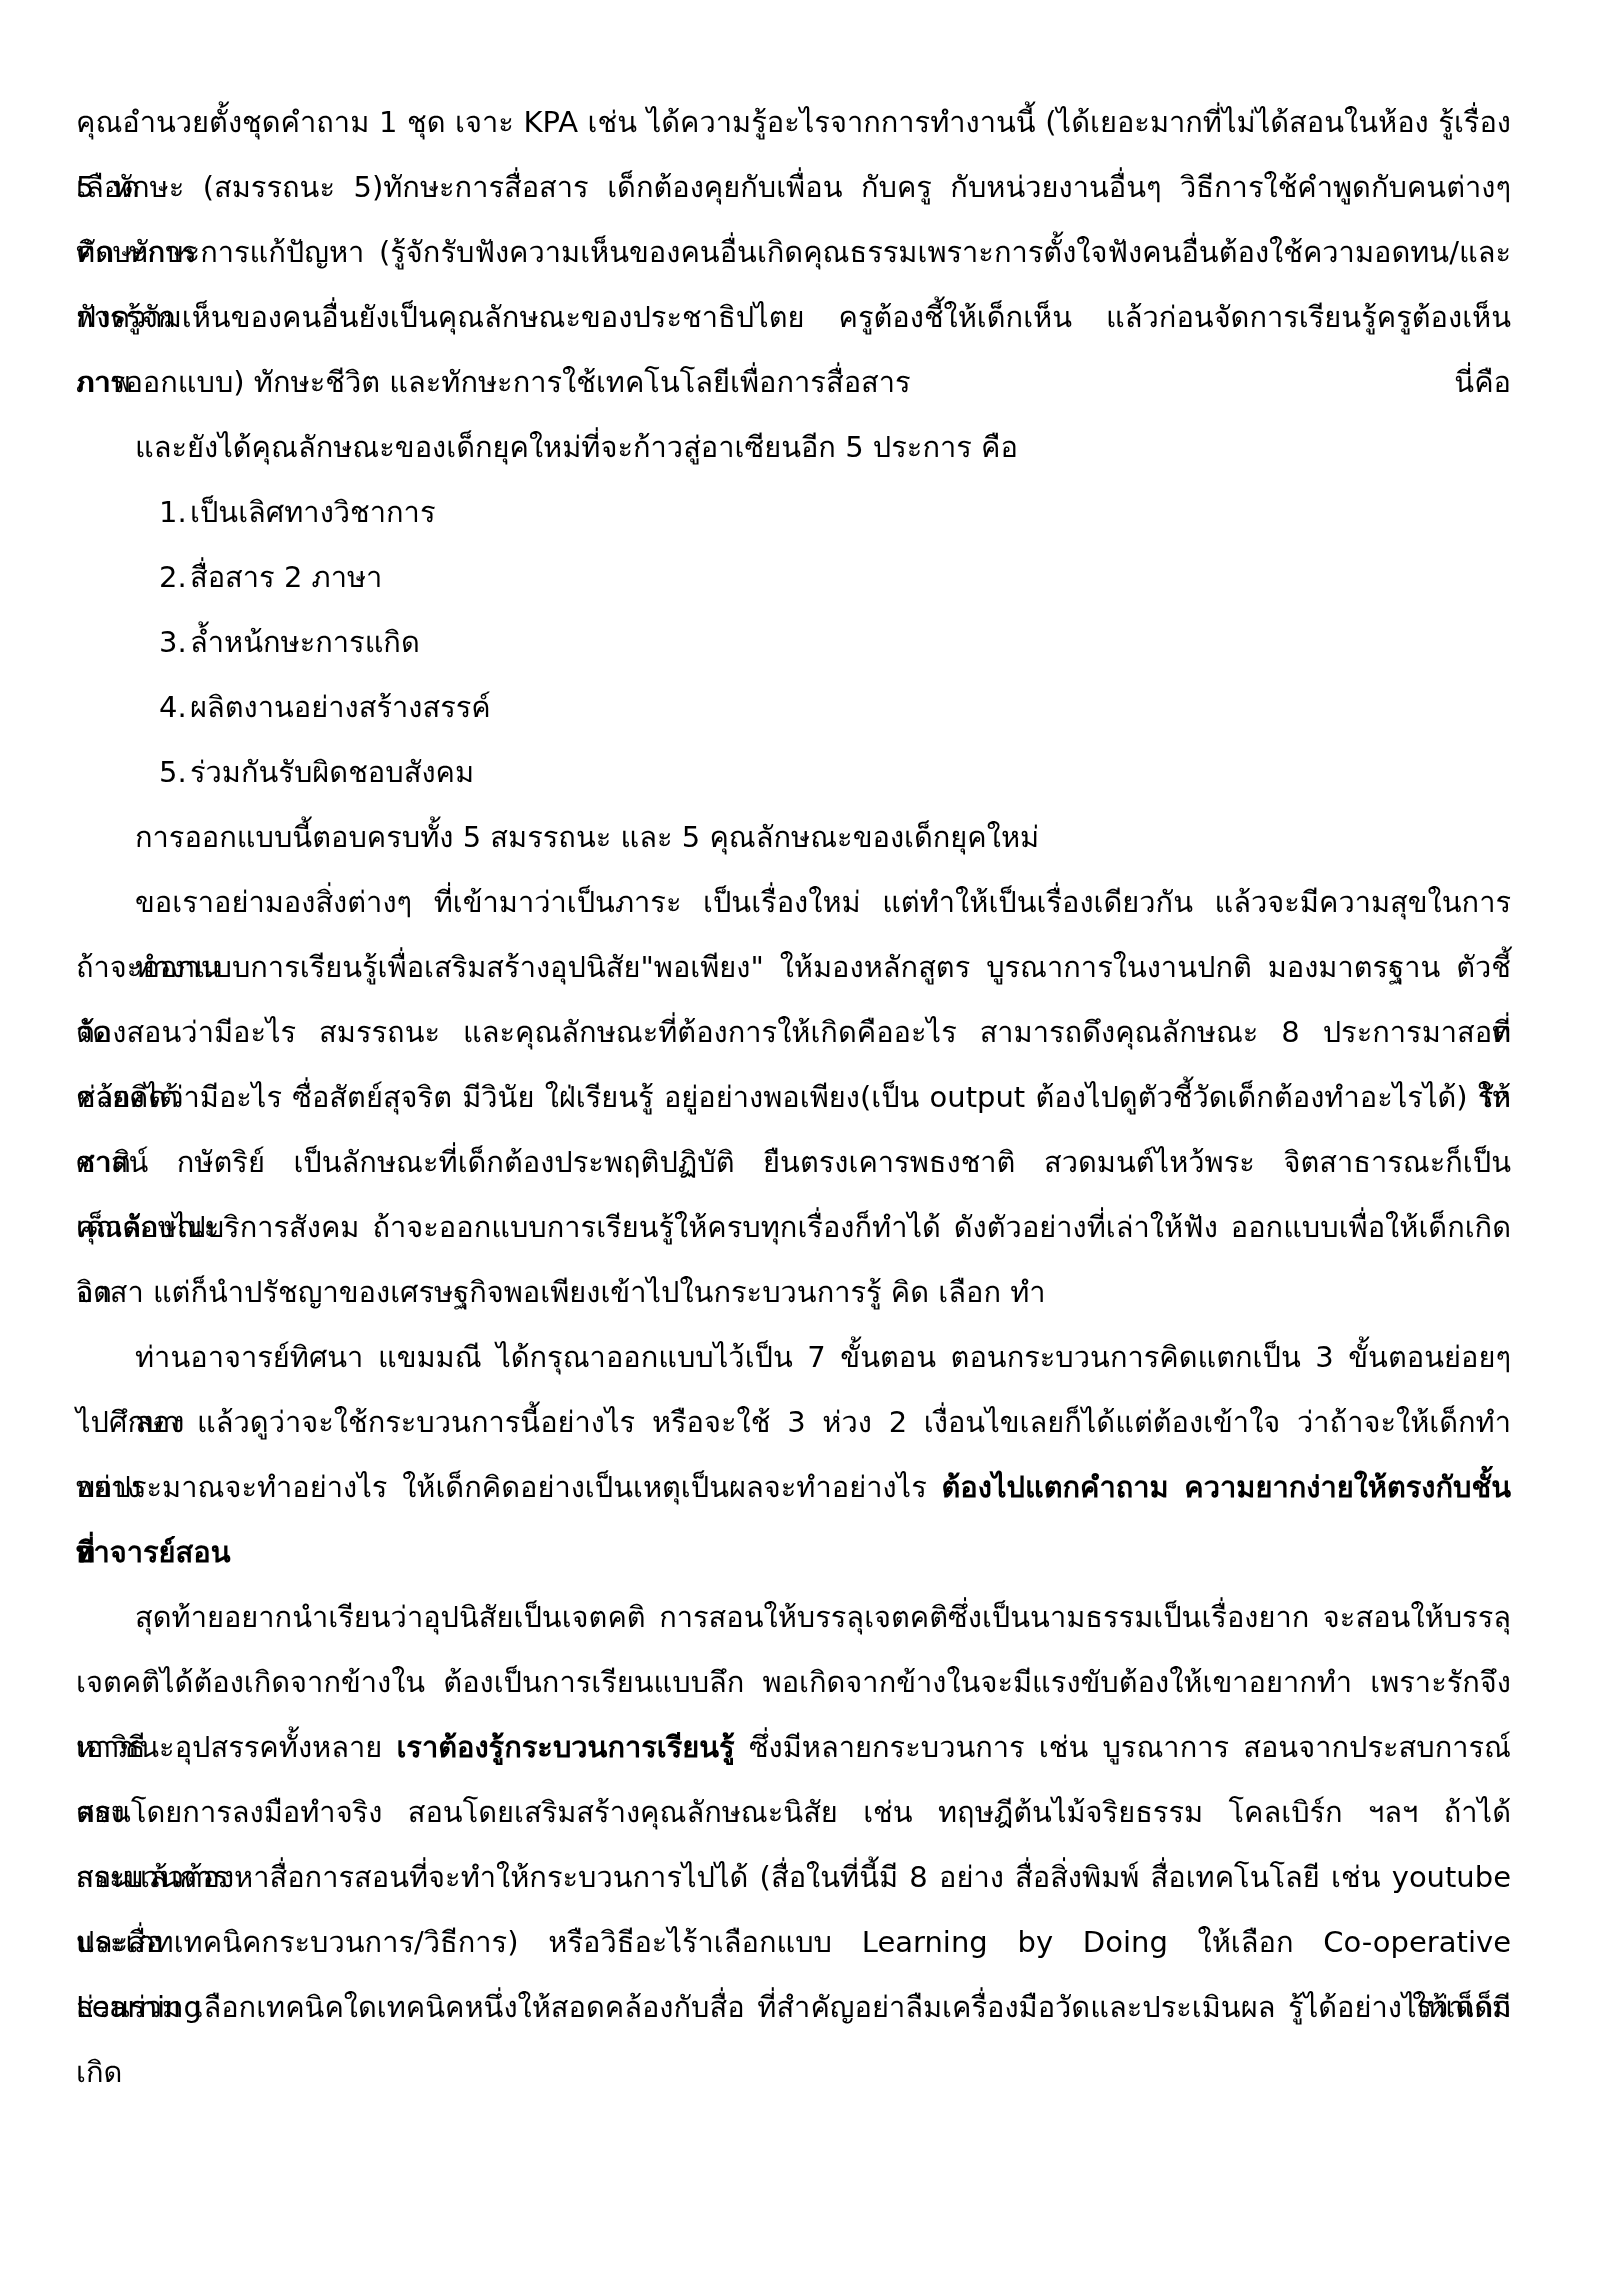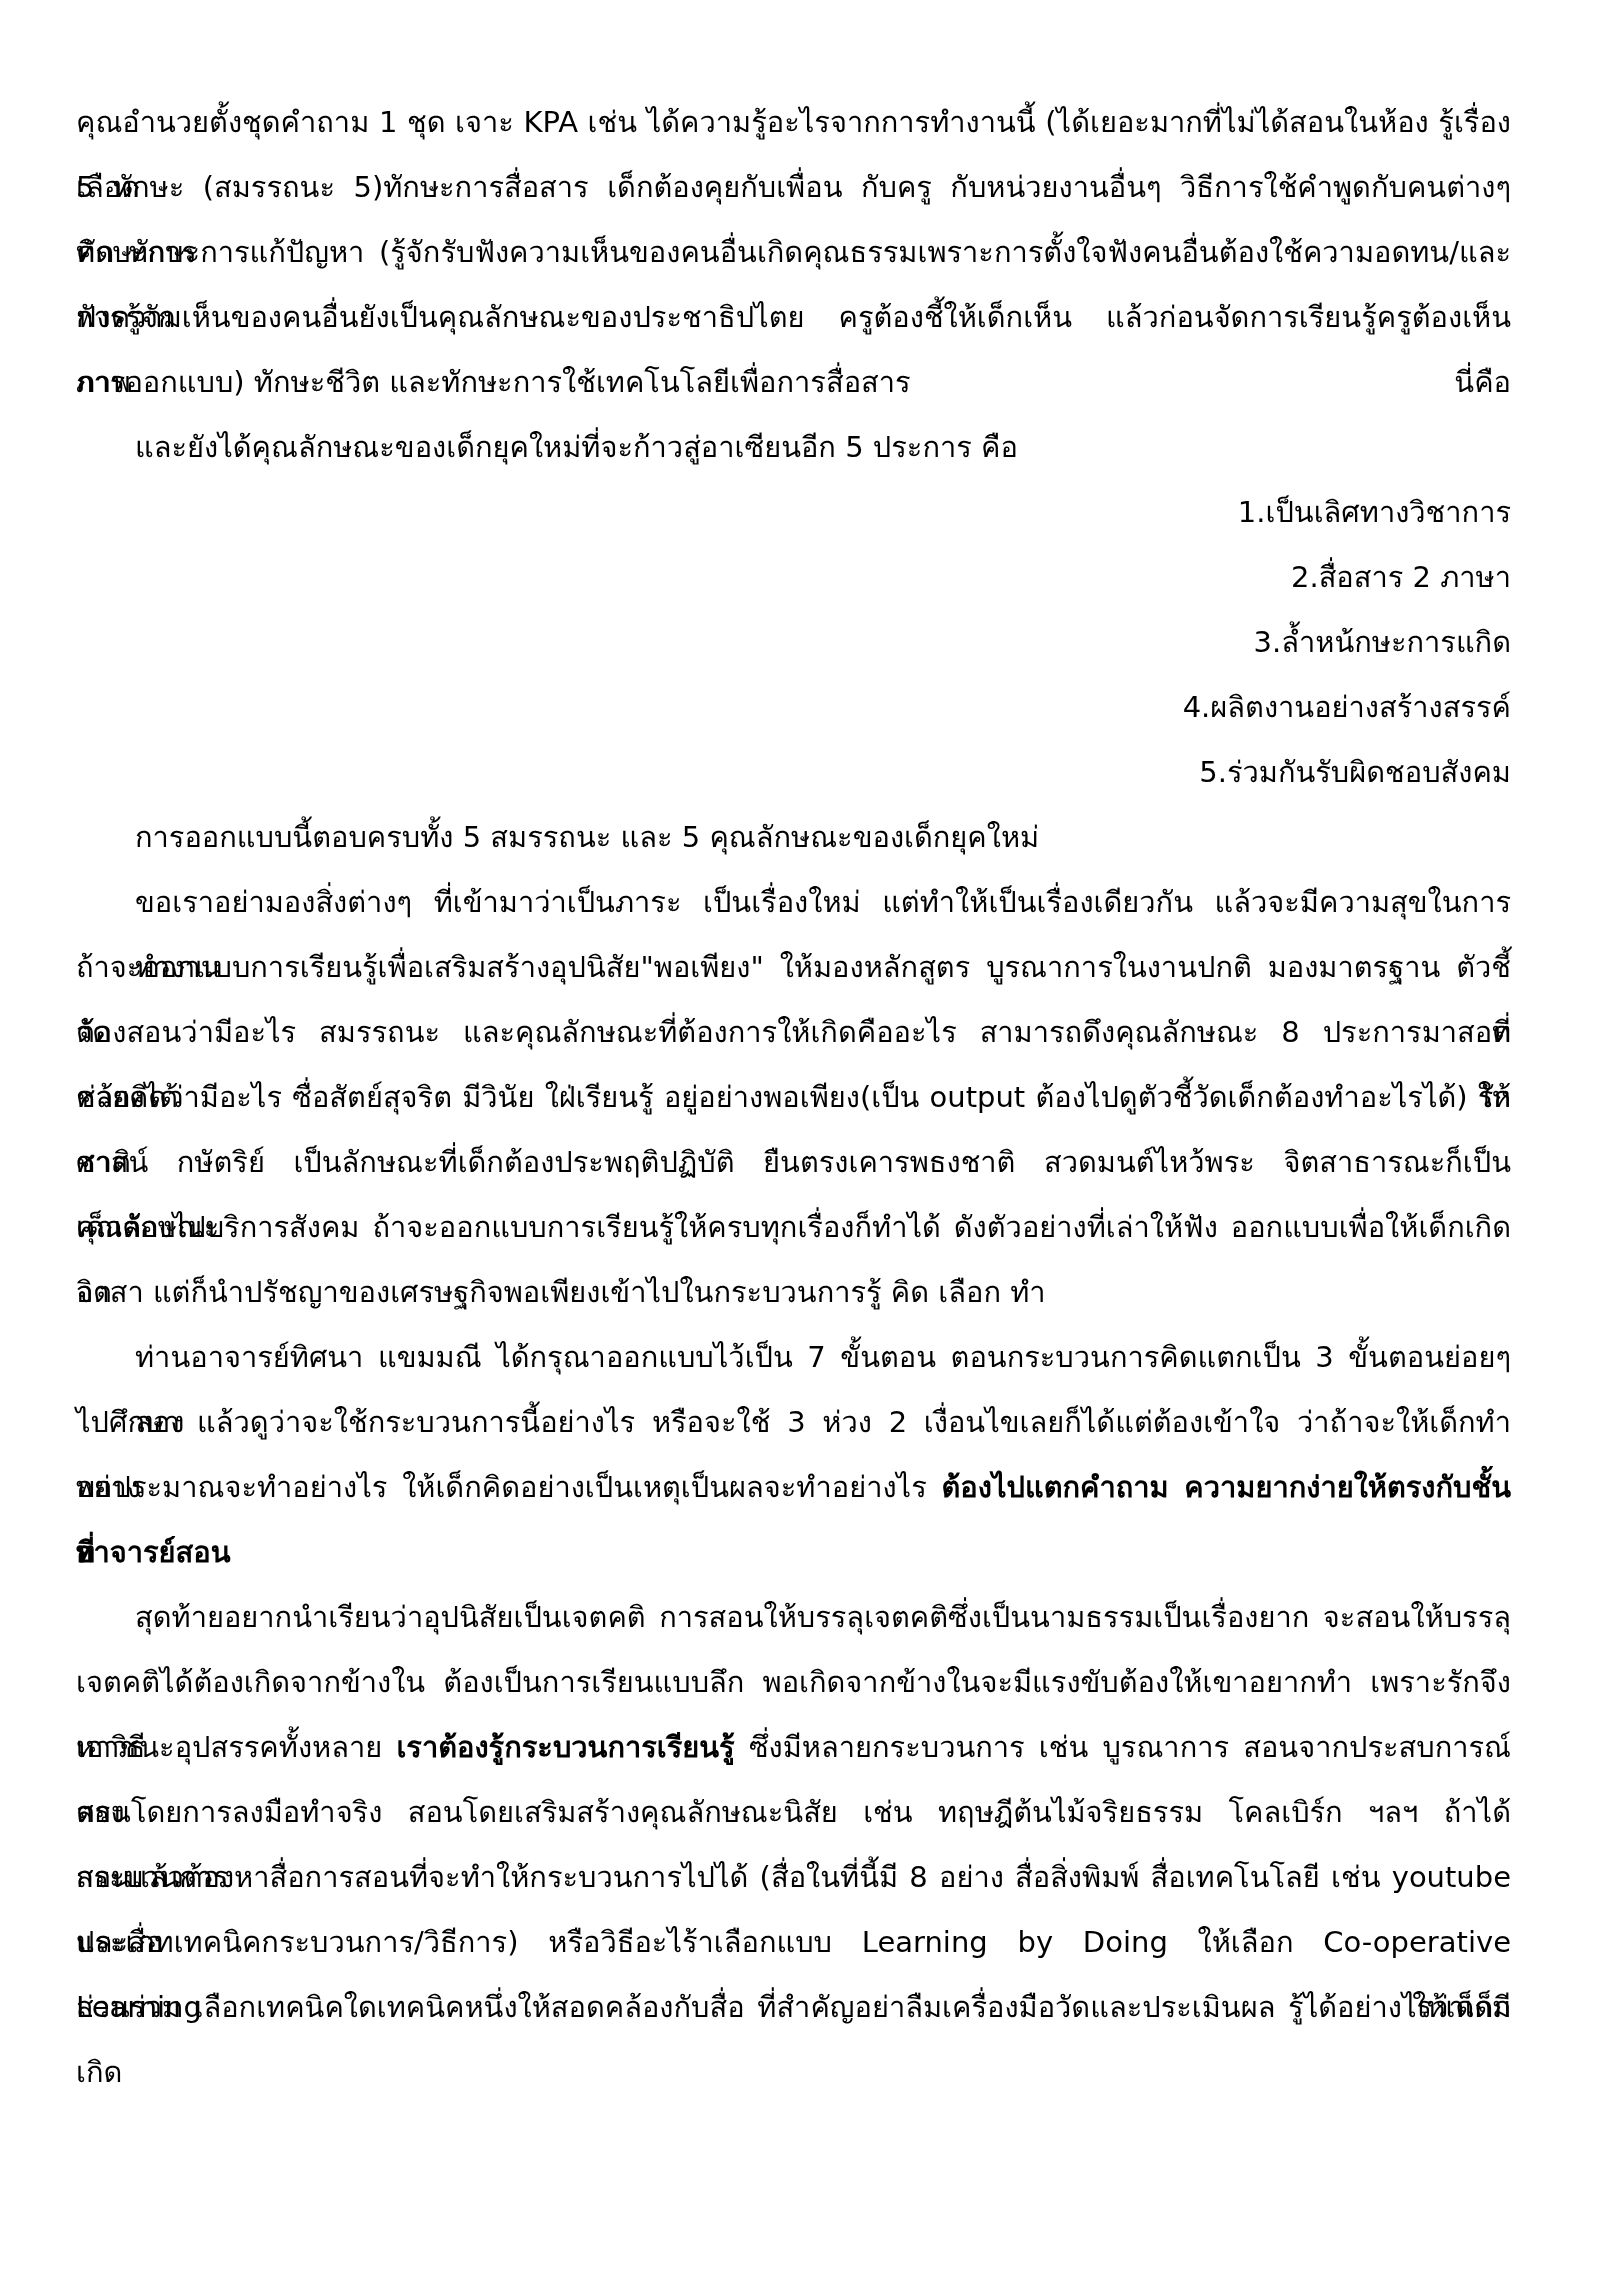--- a/index.html
+++ b/index.html
@@ -34,21 +34,20 @@
     text-align: justify;
     text-align-last: justify;
   }
   
   .line.ind {
     padding-left: 59px;
   }
   
   .line.list {
     padding-left: 83px;
-    text-align: right;
   }
   .num {
     display: inline-block;
     width: 31px;
   }
   .b {
     font-weight: bold;
     text-align: center;
   }
 </style>

